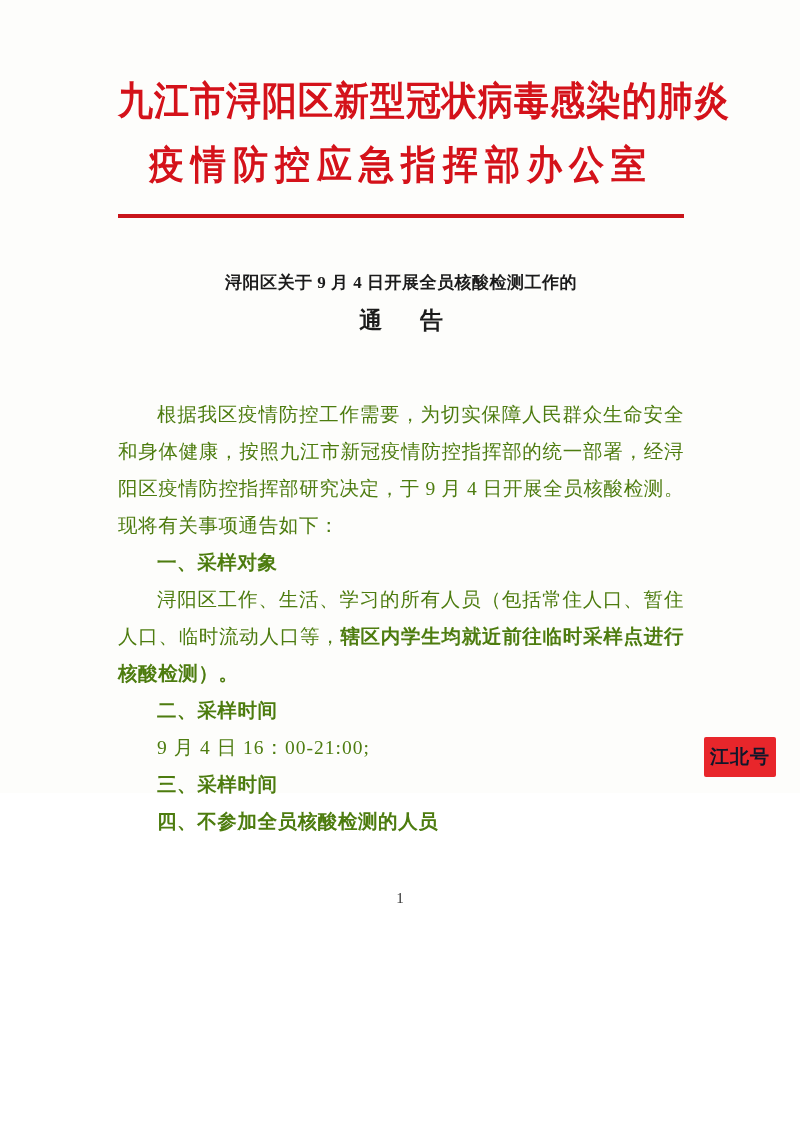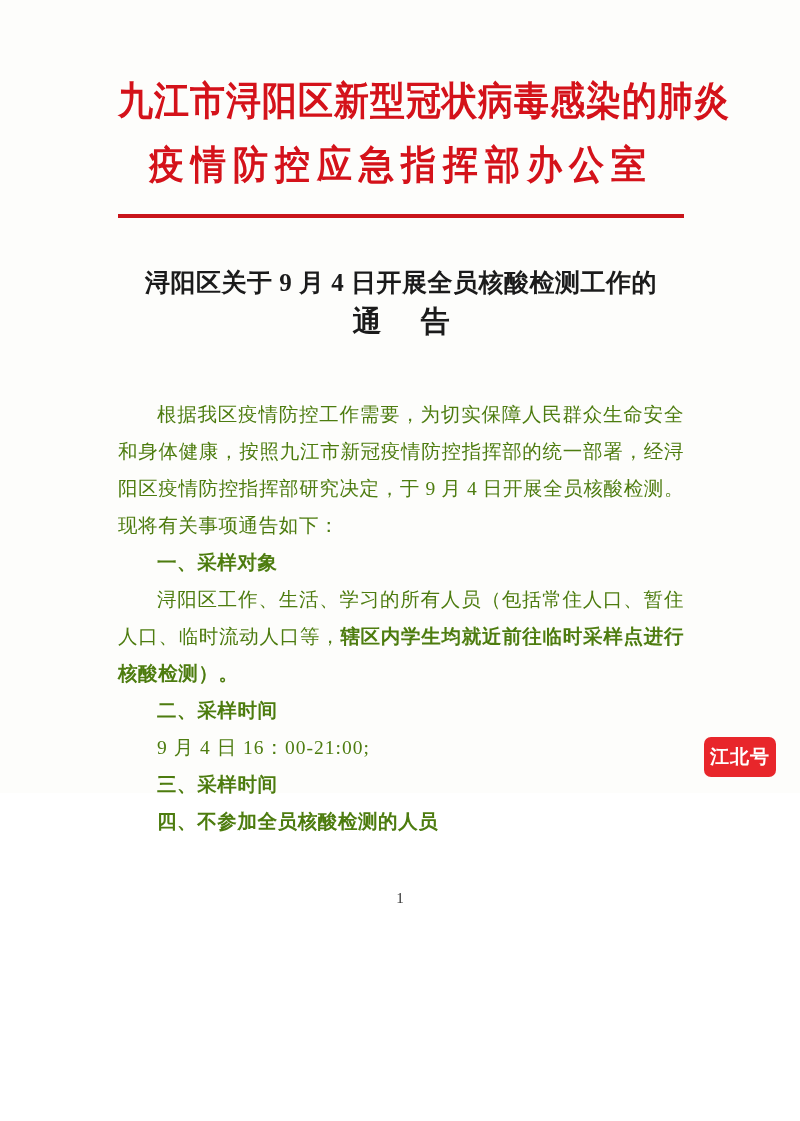--- a/index.html
+++ b/index.html
@@ -65,26 +65,26 @@
   }
 
   
   .title-block {
     margin-top: 46px;
     text-align: center;
     font-weight: bold;
     color: #1b1b1b;
   }
   .title-block .t1 {
-    font-size: 25px;
+    font-size: 17px;
     line-height: 38px;
     letter-spacing: 0.5px;
   }
   .title-block .t2 {
-    font-size: 29px;
+    font-size: 23px;
     line-height: 38px;
     letter-spacing: 16px;
     padding-left: 16px;
   }
 
   
   .content {
     margin-top: 56px;
     color: #4d7c0f;
     font-size: 19.5px;
@@ -121,22 +121,22 @@
   }
 
   
   .watermark {
     position: absolute;
     right: 24px;
     bottom: 16px;
     width: 72px;
     height: 40px;
     background: #e8262b;
-    border-radius: 7px;
-    color: #ffffff;
+    border-radius: 2px;
+    color: #0f172a;
     font-size: 19px;
     font-weight: bold;
     display: flex;
     align-items: center;
     justify-content: center;
     letter-spacing: 1px;
     font-family: "Liberation Sans", sans-serif;
   }
 </style>
 </head>

